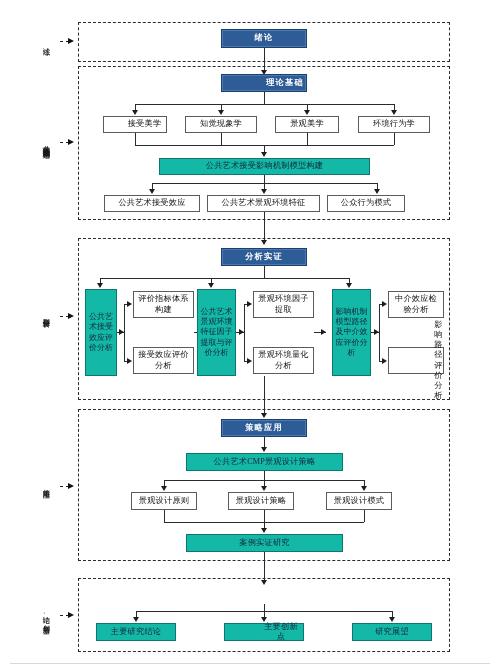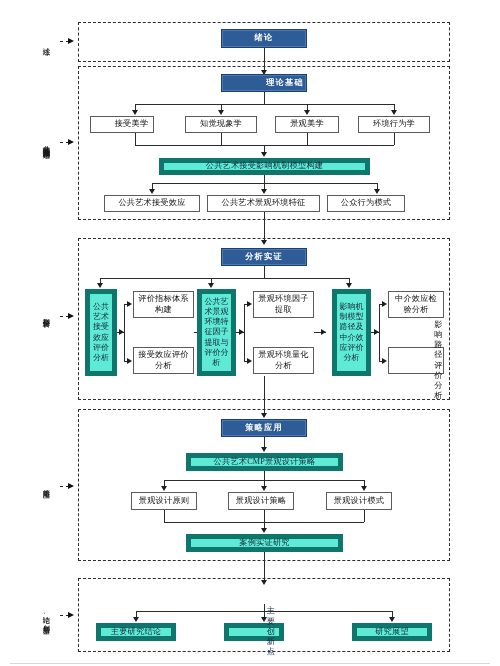--- a/index.html
+++ b/index.html
@@ -62,22 +62,22 @@
   }
   .node.dark{
     background:#2e5c96;
     border:1px solid #1f3f68;
     color:#ffffff;
     font-weight:bold;
     box-shadow:inset 0 0 0 1px #4a7ab5;
     letter-spacing:1.2px;
   }
   .node.light{
-    background:#5eead4;
-    border:5px solid #0f766e;
+    background:#14b8a6;
+    border:1px solid #0f766e;
     color:#14263c;
   }
   .node.plain{
     background:#ffffff;
     border:1px solid #5b5b5b;
     color:#111;
   }
   .node.tall{
     font-size:8px;
     line-height:1.28;
@@ -128,21 +128,21 @@
   <div class="ln hln" style="left:135px;top:104px;width:259px;"></div>
   <div class="ln vln" style="left:135px;top:104px;height:9px;"></div>
   <div class="ln vln" style="left:221px;top:104px;height:9px;"></div>
   <div class="ln vln" style="left:307px;top:104px;height:9px;"></div>
   <div class="ln vln" style="left:394px;top:104px;height:9px;"></div>
   <div class="arw down" style="left:132px;top:110px;"></div>
   <div class="arw down" style="left:218px;top:110px;"></div>
   <div class="arw down" style="left:304px;top:110px;"></div>
   <div class="arw down" style="left:391px;top:110px;"></div>
 
-  <div class="node plain" style="left:90px;top:116px;width:64px;height:17px;padding-left:21px;">接受美学</div>
+  <div class="node plain" style="left:103px;top:116px;width:64px;height:17px;padding-left:21px;">接受美学</div>
   <div class="node plain" style="left:185px;top:116px;width:72px;height:17px;">知觉现象学</div>
   <div class="node plain" style="left:275px;top:116px;width:64px;height:17px;">景观美学</div>
   <div class="node plain" style="left:358px;top:116px;width:72px;height:17px;">环境行为学</div>
 
   <div class="ln vln" style="left:135px;top:133px;height:12px;"></div>
   <div class="ln vln" style="left:221px;top:133px;height:12px;"></div>
   <div class="ln vln" style="left:307px;top:133px;height:12px;"></div>
   <div class="ln vln" style="left:394px;top:133px;height:12px;"></div>
   <div class="ln hln" style="left:135px;top:145px;width:259px;"></div>
   <div class="ln vln" style="left:264px;top:145px;height:10px;"></div>
@@ -267,17 +267,17 @@
   <div class="ln vln" style="left:264px;top:604px;height:7px;"></div>
   <div class="ln hln" style="left:136px;top:611px;width:256px;"></div>
   <div class="ln vln" style="left:136px;top:611px;height:8px;"></div>
   <div class="ln vln" style="left:264px;top:611px;height:8px;"></div>
   <div class="ln vln" style="left:392px;top:611px;height:8px;"></div>
   <div class="arw down" style="left:133px;top:617px;"></div>
   <div class="arw down" style="left:261px;top:617px;"></div>
   <div class="arw down" style="left:389px;top:617px;"></div>
 
   <div class="node light" style="left:96px;top:623px;width:80px;height:18px;">主要研究结论</div>
-  <div class="node light" style="left:224px;top:623px;width:60px;height:18px;padding-left:36px;">主要创新点</div>
+  <div class="node light" style="left:224px;top:623px;width:80px;height:18px;padding-left:36px;">主要创新点</div>
   <div class="node light" style="left:352px;top:623px;width:80px;height:18px;">研究展望</div>
 
   <div class="baseline"></div>
 </div>
 
 </body></html>

